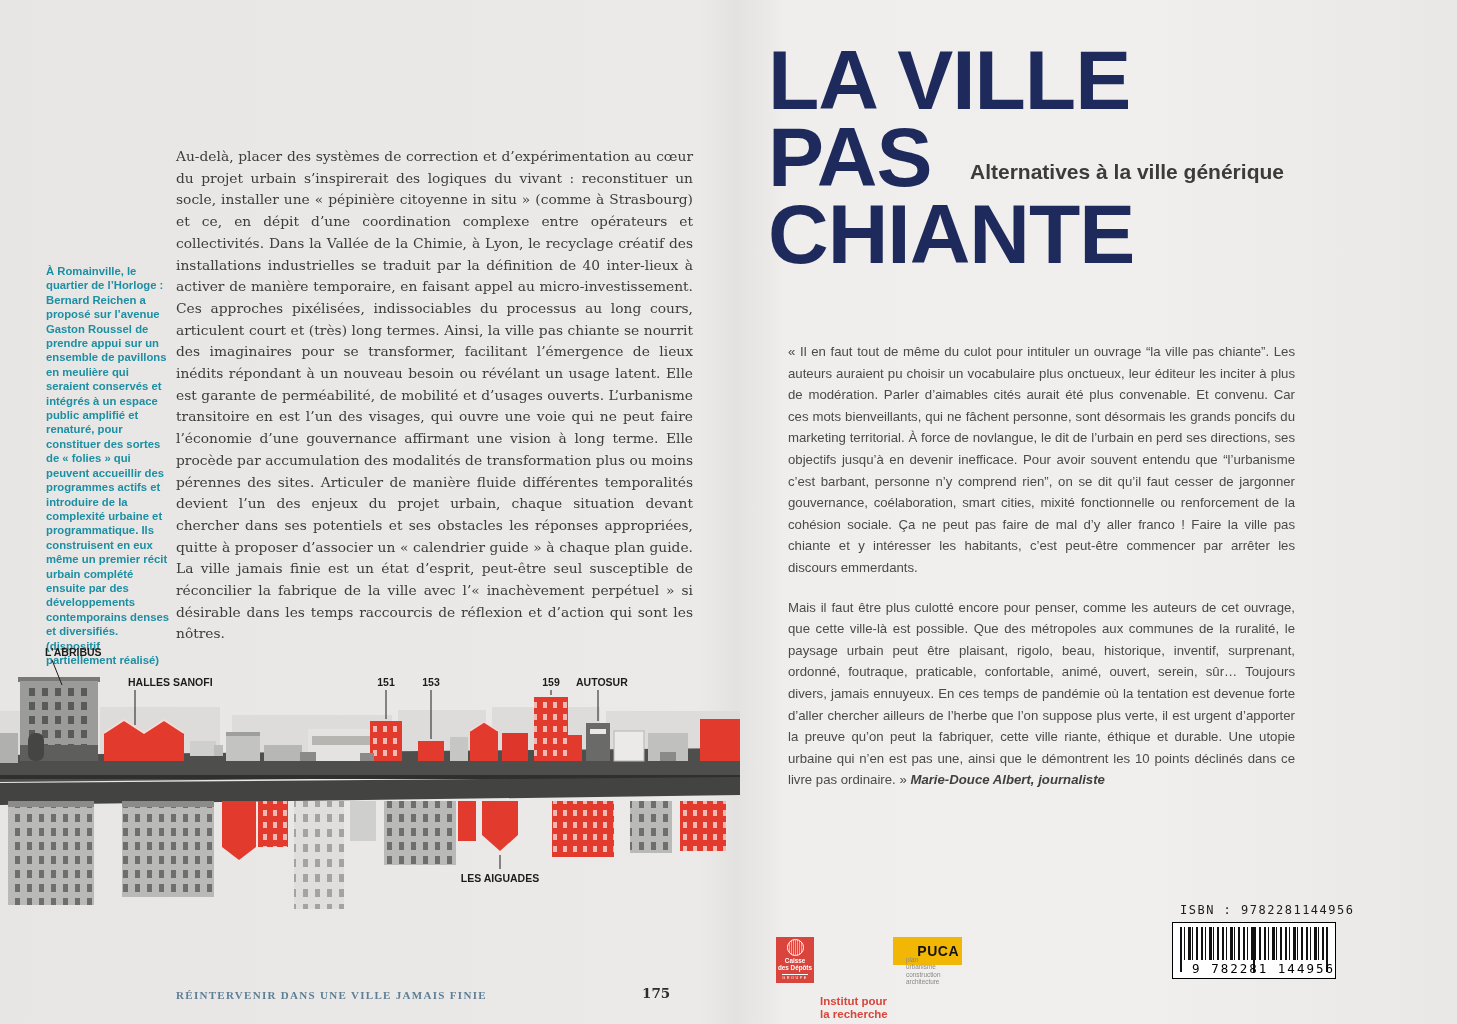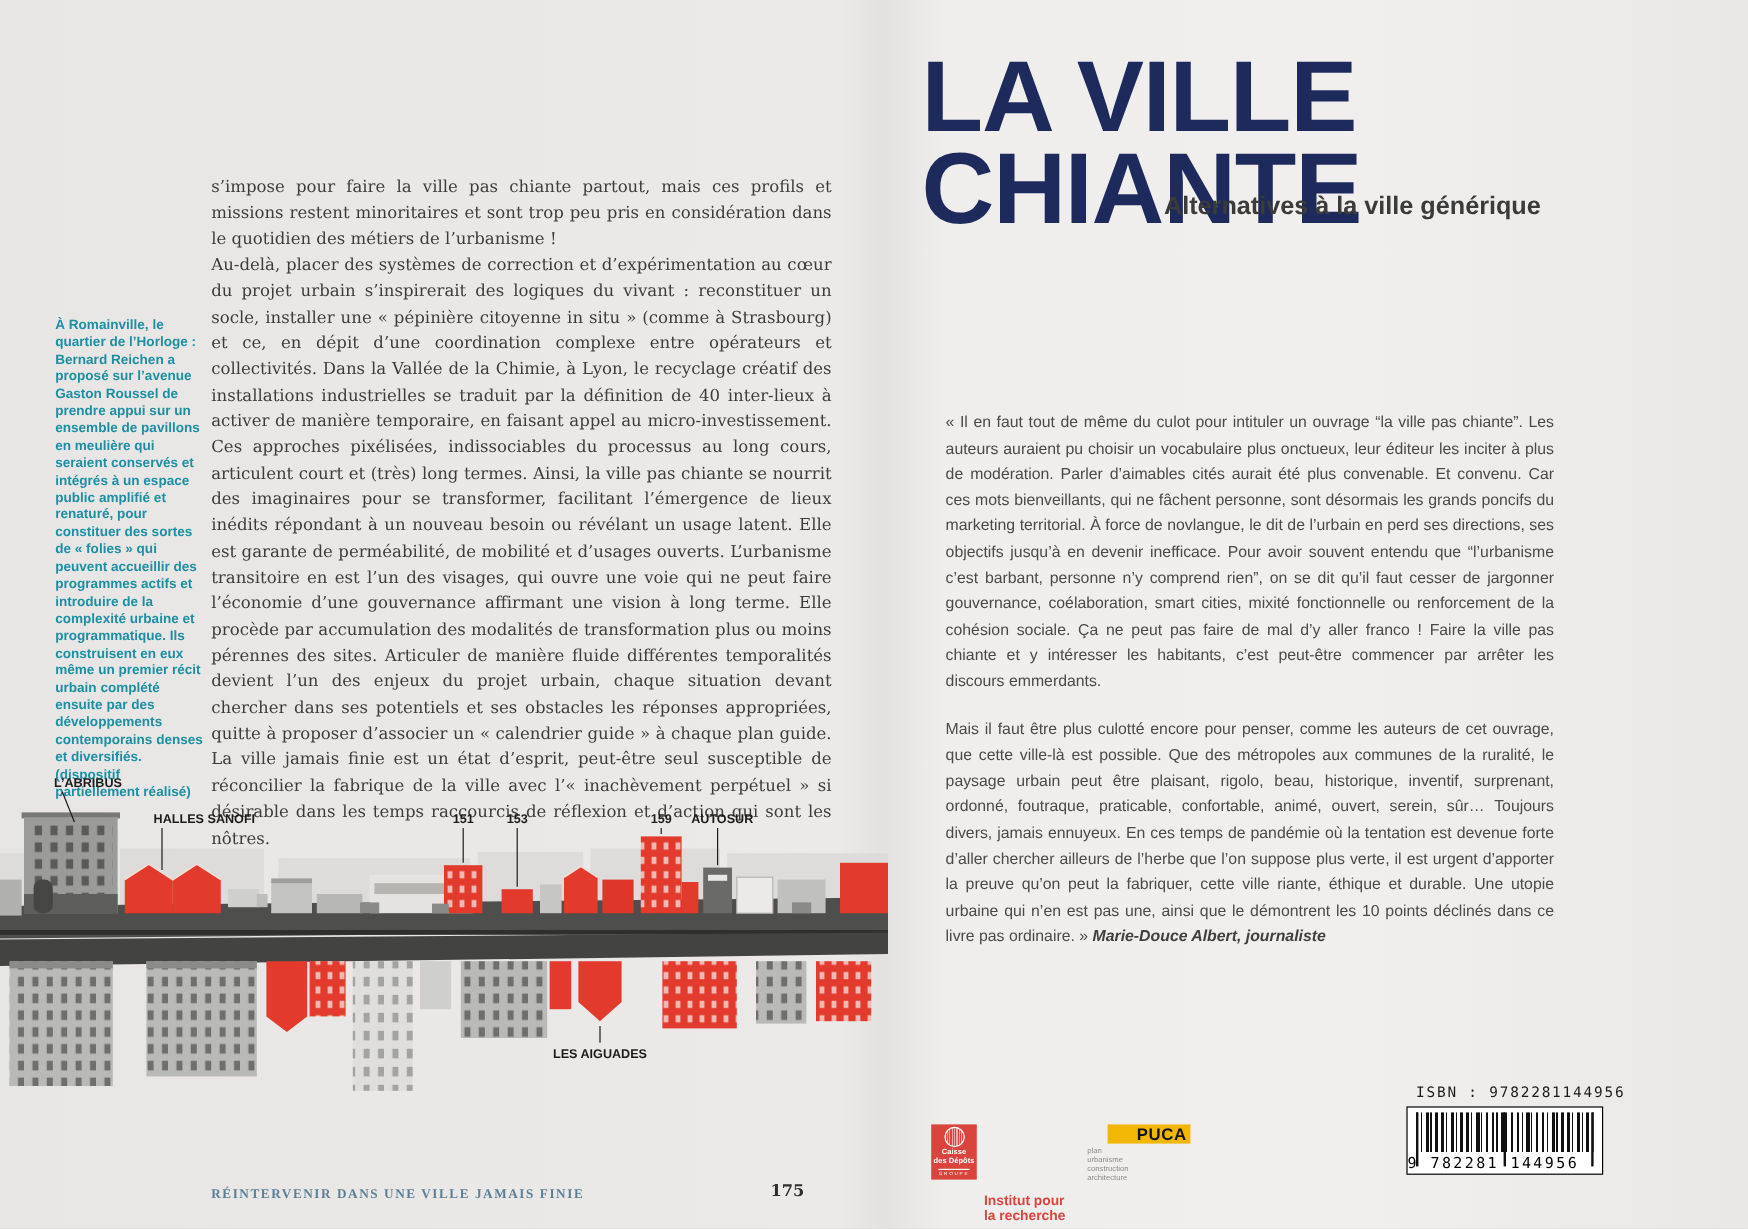--- a/index.html
+++ b/index.html
@@ -32,51 +32,50 @@
   .quote .attrib{font-weight:700;font-style:italic;color:#3f3f3f;}
 
   
   .cdc{left:776px;top:937px;width:38px;height:46px;background:#d9453c;color:#fff;
     display:flex;flex-direction:column;align-items:center;justify-content:flex-end;padding-bottom:3px;box-sizing:border-box;}
   .cdc .emblem{width:15px;height:15px;border-radius:50%;border:1.5px solid #fff;margin-bottom:2px;
     background:repeating-linear-gradient(90deg,transparent 0 1px,#ffffff88 1px 2px);}
   .cdc .nm{font-size:6.3px;font-weight:700;line-height:6.8px;text-align:center;}
   .cdc .grp{font-size:3.8px;letter-spacing:1.5px;margin-top:2px;border-top:.5px solid #fff;padding-top:1.5px;}
   .cdc-tag{left:820px;top:955px;color:#d9453c;font-size:11.5px;line-height:13px;font-weight:700;margin-top:40px;}
-  .puca-bar{left:893px;top:937px;width:69px;height:16px;background:#f2b705;color:#141414;
+  .puca-bar{left:893px;top:937px;width:69px;height:28px;background:#f2b705;color:#141414;
     display:flex;align-items:center;justify-content:flex-end;padding-right:3px;box-sizing:border-box;
-    font-weight:900;font-size:14px;letter-spacing:.5px;margin-left:30px;}
+    font-weight:900;font-size:14px;letter-spacing:.5px;}
   .puca-words{left:906px;top:956px;color:#8a8a88;font-size:6.4px;line-height:7.4px;}
 
   
   .isbn-label{left:1180px;top:903px;color:#1c1c1c;font-family:"DejaVu Sans Mono",monospace;
     font-size:12px;letter-spacing:1.5px;}
   .barcode{left:1172px;top:922px;width:164px;height:57px;background:#fff;border:1.5px solid #000;box-sizing:border-box;}
   .barcode .bars{position:absolute;left:7px;top:4px;right:7px;height:33px;
     background:repeating-linear-gradient(90deg,#111 0 2px,#fff 2px 4px,#111 4px 5px,#fff 5px 8px,#111 8px 11px,#fff 11px 12px,#111 12px 13px,#fff 13px 16px,#111 16px 18px,#fff 18px 21px);}
   .barcode .guard{position:absolute;top:4px;width:2px;height:45px;background:#111;}
-  .barcode .digits{position:absolute;left:0;right:0;top:38px;text-align:left;color:#000;
+  .barcode .digits{position:absolute;left:0;right:0;top:38px;text-align:right;color:#000;
     font-family:"DejaVu Sans Mono",monospace;font-size:12.5px;letter-spacing:2px;}
 
   svg text{font-family:"Liberation Sans",sans-serif;font-weight:700;fill:#1c1c1c;}
 </style>
 </head>
 <body>
 
 <div id="canvas">
 
   <div>
 
     <div class="abs margin-note">
       <span class="lead">À Romainville, le quartier de l’Horloge :</span>
       <span>Bernard Reichen a proposé sur l’avenue Gaston Roussel de prendre appui sur un ensemble de pavillons en meulière qui seraient conservés et intégrés à un espace public amplifié et renaturé, pour constituer des sortes de « folies » qui peuvent accueillir des programmes actifs et introduire de la complexité urbaine et programmatique. Ils construisent en eux même un premier récit urbain complété ensuite par des développements contemporains denses et diversifiés. (dispositif partiellement réalisé)</span>
     </div>
 
     <div class="abs main-col">
-      <p>s’impose pour faire la ville pas chiante partout, mais ces profils et missions restent minoritaires et sont trop peu pris en considération dans le quotidien des métiers de l’urbanisme !</p>
       <p>Au-delà, placer des systèmes de correction et d’expérimentation au cœur du projet urbain s’inspirerait des logiques du vivant : reconstituer un socle, installer une « pépinière citoyenne in situ » (comme à Strasbourg) et ce, en dépit d’une coordination complexe entre opérateurs et collectivités. Dans la Vallée de la Chimie, à Lyon, le recyclage créatif des installations industrielles se traduit par la définition de 40 inter-lieux à activer de manière temporaire, en faisant appel au micro-investissement. Ces approches pixélisées, indissociables du processus au long cours, articulent court et (très) long termes. Ainsi, la ville pas chiante se nourrit des imaginaires pour se transformer, facilitant l’émergence de lieux inédits répondant à un nouveau besoin ou révélant un usage latent. Elle est garante de perméabilité, de mobilité et d’usages ouverts. L’urbanisme transitoire en est l’un des visages, qui ouvre une voie qui ne peut faire l’économie d’une gouvernance affirmant une vision à long terme. Elle procède par accumulation des modalités de transformation plus ou moins pérennes des sites. Articuler de manière fluide différentes temporalités devient l’un des enjeux du projet urbain, chaque situation devant chercher dans ses potentiels et ses obstacles les réponses appropriées, quitte à proposer d’associer un « calendrier guide » à chaque plan guide. La ville jamais finie est un état d’esprit, peut-être seul susceptible de réconcilier la fabrique de la ville avec l’« inachèvement perpétuel » si désirable dans les temps raccourcis de réflexion et d’action qui sont les nôtres.</p>
     </div>
 
     <svg class="abs figure" viewBox="0 0 740 300" width="740" height="300">
       <defs>
         <pattern id="winA" width="13" height="14" patternUnits="userSpaceOnUse">
           <rect width="13" height="14" fill="#9b9b99"></rect>
             <rect x="3" y="3" width="6" height="8" fill="#5a5a58"></rect>
         </pattern>
         <pattern id="winR" width="10" height="12" patternUnits="userSpaceOnUse">
@@ -182,20 +181,21 @@
     </svg>
 
     <div class="abs footer-title">RÉINTERVENIR DANS UNE VILLE JAMAIS FINIE</div>
     <div class="abs folio">175</div>
   </div>
 
   <div>
 
     <div class="abs title">
       <span>LA VILLE</span>
+      <span>PAS</span>
       <span>CHIANTE</span>
     </div>
     <div class="abs subtitle">Alternatives à la ville générique</div>
 
     <div class="abs quote">
       <p>« Il en faut tout de même du culot pour intituler un ouvrage “la ville pas chiante”. Les auteurs auraient pu choisir un vocabulaire plus onctueux, leur éditeur les inciter à plus de modération. Parler d’aimables cités aurait été plus convenable. Et convenu. Car ces mots bienveillants, qui ne fâchent personne, sont désormais les grands poncifs du marketing territorial. À force de novlangue, le dit de l’urbain en perd ses directions, ses objectifs jusqu’à en devenir inefficace. Pour avoir souvent entendu que “l’urbanisme c’est barbant, personne n’y comprend rien”, on se dit qu’il faut cesser de jargonner gouvernance, coélaboration, smart cities, mixité fonctionnelle ou renforcement de la cohésion sociale. Ça ne peut pas faire de mal d’y aller franco ! Faire la ville pas chiante et y intéresser les habitants, c’est peut-être commencer par arrêter les discours emmerdants.</p>
       <p><span>Mais il faut être plus culotté encore pour penser, comme les auteurs de cet ouvrage, que cette ville-là est possible. Que des métropoles aux communes de la ruralité, le paysage urbain peut être plaisant, rigolo, beau, historique, inventif, surprenant, ordonné, foutraque, praticable, confortable, animé, ouvert, serein, sûr… Toujours divers, jamais ennuyeux. En ces temps de pandémie où la tentation est devenue forte d’aller chercher ailleurs de l’herbe que l’on suppose plus verte, il est urgent d’apporter la preuve qu’on peut la fabriquer, cette ville riante, éthique et durable. Une utopie urbaine qui n’en est pas une, ainsi que le démontrent les 10 points déclinés dans ce livre pas ordinaire. » </span><span class="attrib">Marie-Douce Albert, journaliste</span></p>
     </div>
 
     <div class="abs cdc">

